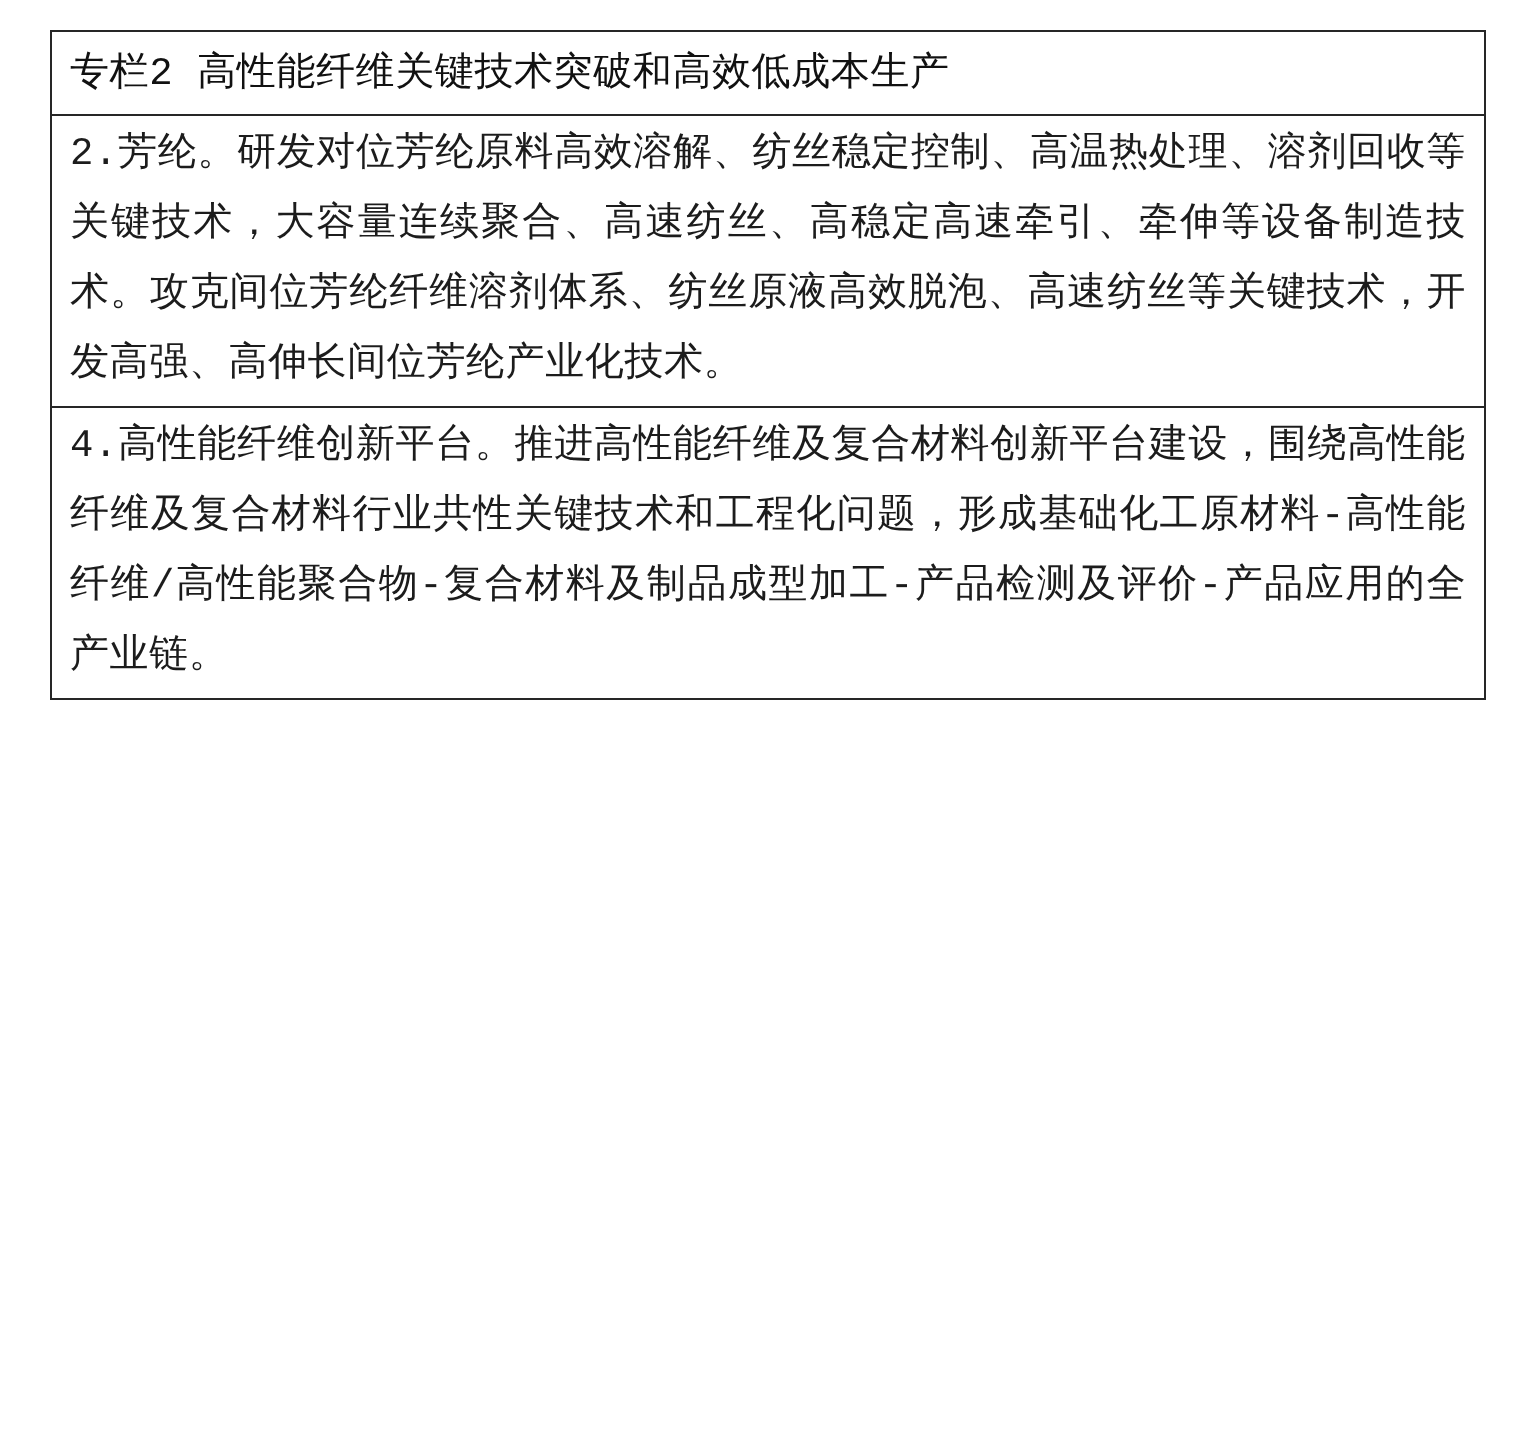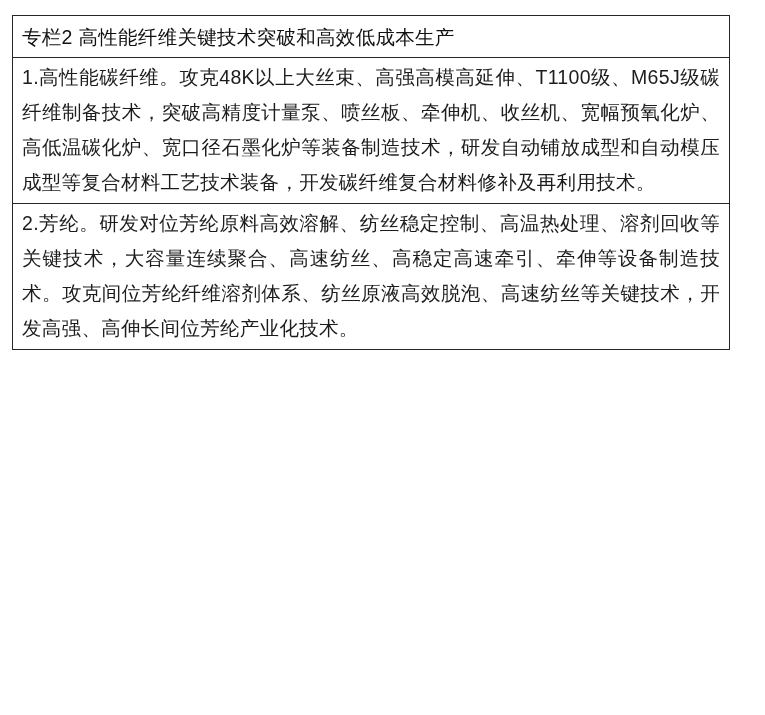--- a/index.html
+++ b/index.html
@@ -12,26 +12,27 @@
   }
   .page {
     position: relative;
     width: 765px;
     height: 715px;
     background: #ffffff;
     overflow: hidden;
   }
   .spec-table {
     position: absolute;
-    left: 12px;
+    left: 25px;
     top: 15px;
     width: 718px;
     border: 1px solid #262626;
     background: #ffffff;
     box-sizing: border-box;
+    font-family: Liberation Mono, monospace;
   }
   .spec-row {
     border-top: 1px solid #262626;
     padding: 2px 9px 3px 9px;
     font-size: 19.5px;
     line-height: 35px;
     color: #1c1c1c;
     text-align: justify;
     text-align-last: left;
     letter-spacing: 0.3px;
@@ -44,16 +45,16 @@
     color: #111111;
     text-align: left;
   }
 </style>
 </head>
 <body>
 
 <div class="page">
   <div class="spec-table">
     <div class="spec-row spec-header">专栏2  高性能纤维关键技术突破和高效低成本生产</div>
-    <div class="spec-row">1.高性能碳纤维。攻克48K以上大丝束、高强高模高延伸、T1100级、M65J级碳纤维制备技术，突破高精度计量泵、喷丝板、牵伸机、收丝机、宽幅预氧化炉、高低温碳化炉、宽口径石墨化炉等装备制造技术，研发自动铺放成型和自动模压成型等复合材料工艺技术装备，开发碳纤维复合材料修补及再利用技术。</div>
     <div class="spec-row">2.芳纶。研发对位芳纶原料高效溶解、纺丝稳定控制、高温热处理、溶剂回收等关键技术，大容量连续聚合、高速纺丝、高稳定高速牵引、牵伸等设备制造技术。攻克间位芳纶纤维溶剂体系、纺丝原液高效脱泡、高速纺丝等关键技术，开发高强、高伸长间位芳纶产业化技术。</div>
+    <div class="spec-row">4.高性能纤维创新平台。推进高性能纤维及复合材料创新平台建设，围绕高性能纤维及复合材料行业共性关键技术和工程化问题，形成基础化工原材料-高性能纤维/高性能聚合物-复合材料及制品成型加工-产品检测及评价-产品应用的全产业链。</div>
   </div>
 </div>
 
 </body></html>

